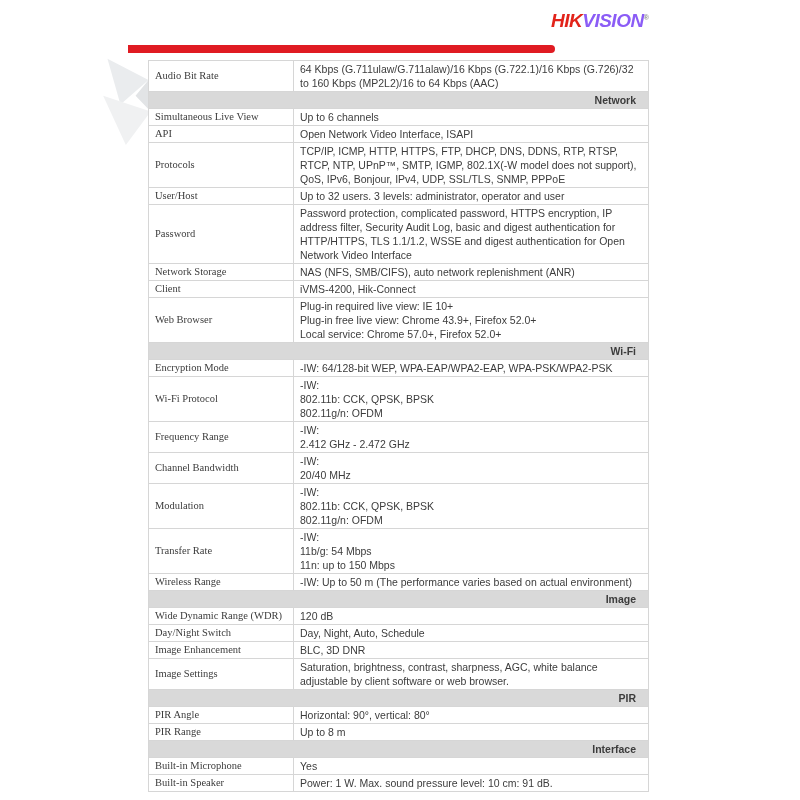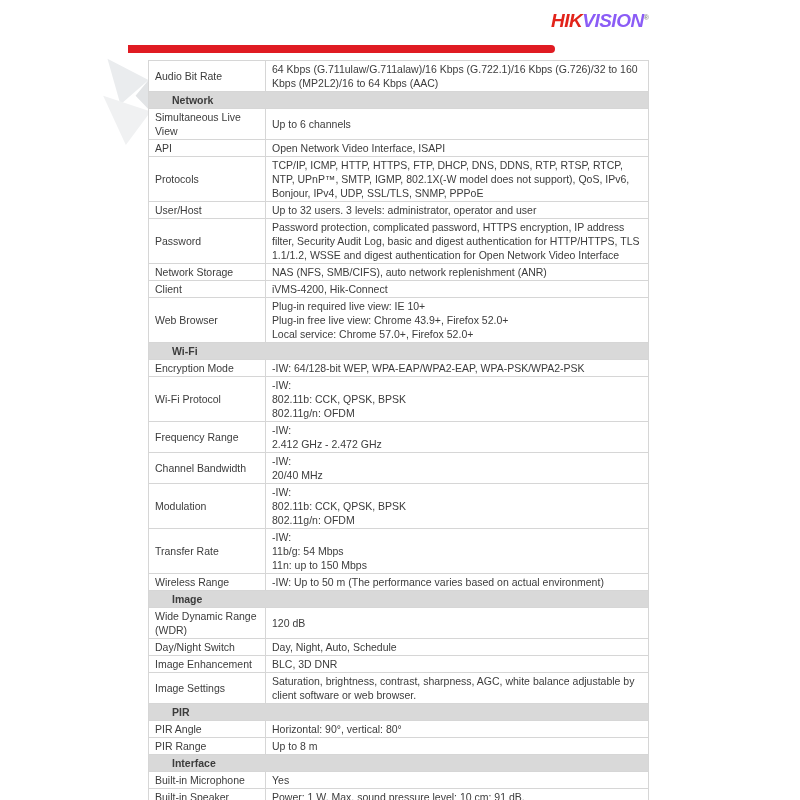--- a/index.html
+++ b/index.html
@@ -40,25 +40,26 @@
     font-size: 10.5px;
     line-height: 14px;
     color: #3c3c3c;
   }
   table.spec td {
     border: 1px solid #d6d6d6;
     padding: 1px 6px;
     vertical-align: middle;
     background: #ffffff;
   }
-  table.spec td.label { width: 117px; }
+  table.spec td.label { width: 145px; font-family: Liberation Serif, serif; }
   table.spec tr.section td {
     background: #d9d9d9;
     font-weight: 700;
-    padding: 1px 23px;
+    padding: 1px 12px;
+    text-align: right;
   }
   table.spec .vline { display: block; }
 </style>
 </head>
 <body>
 
 <div class="logo">
   <span class="hik">HIK</span><span class="vision">VISION</span><span class="reg">®</span>
 </div>
 

